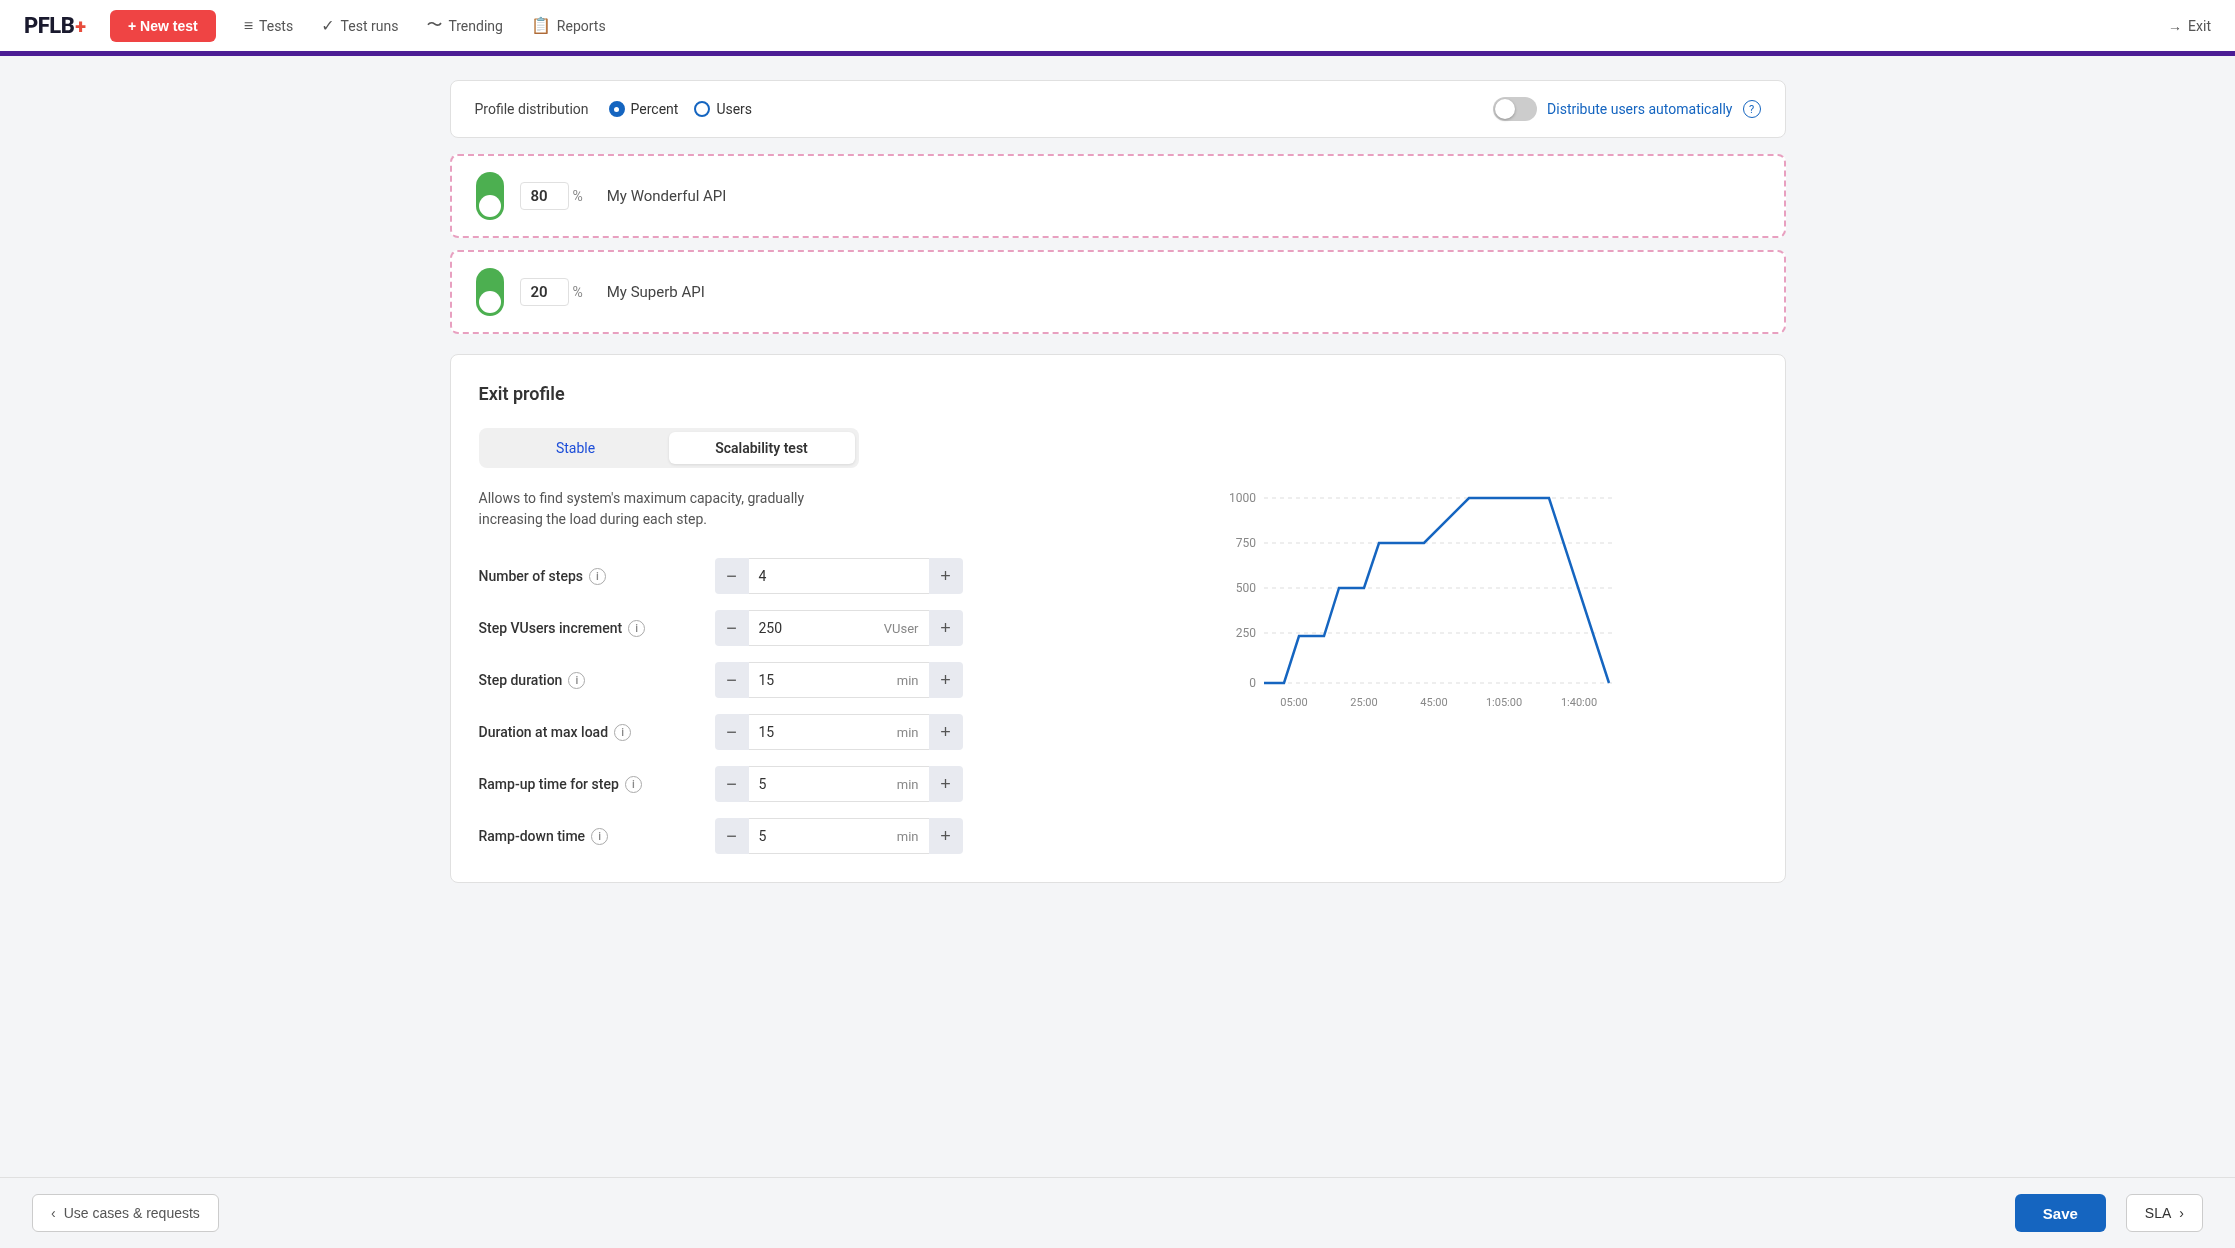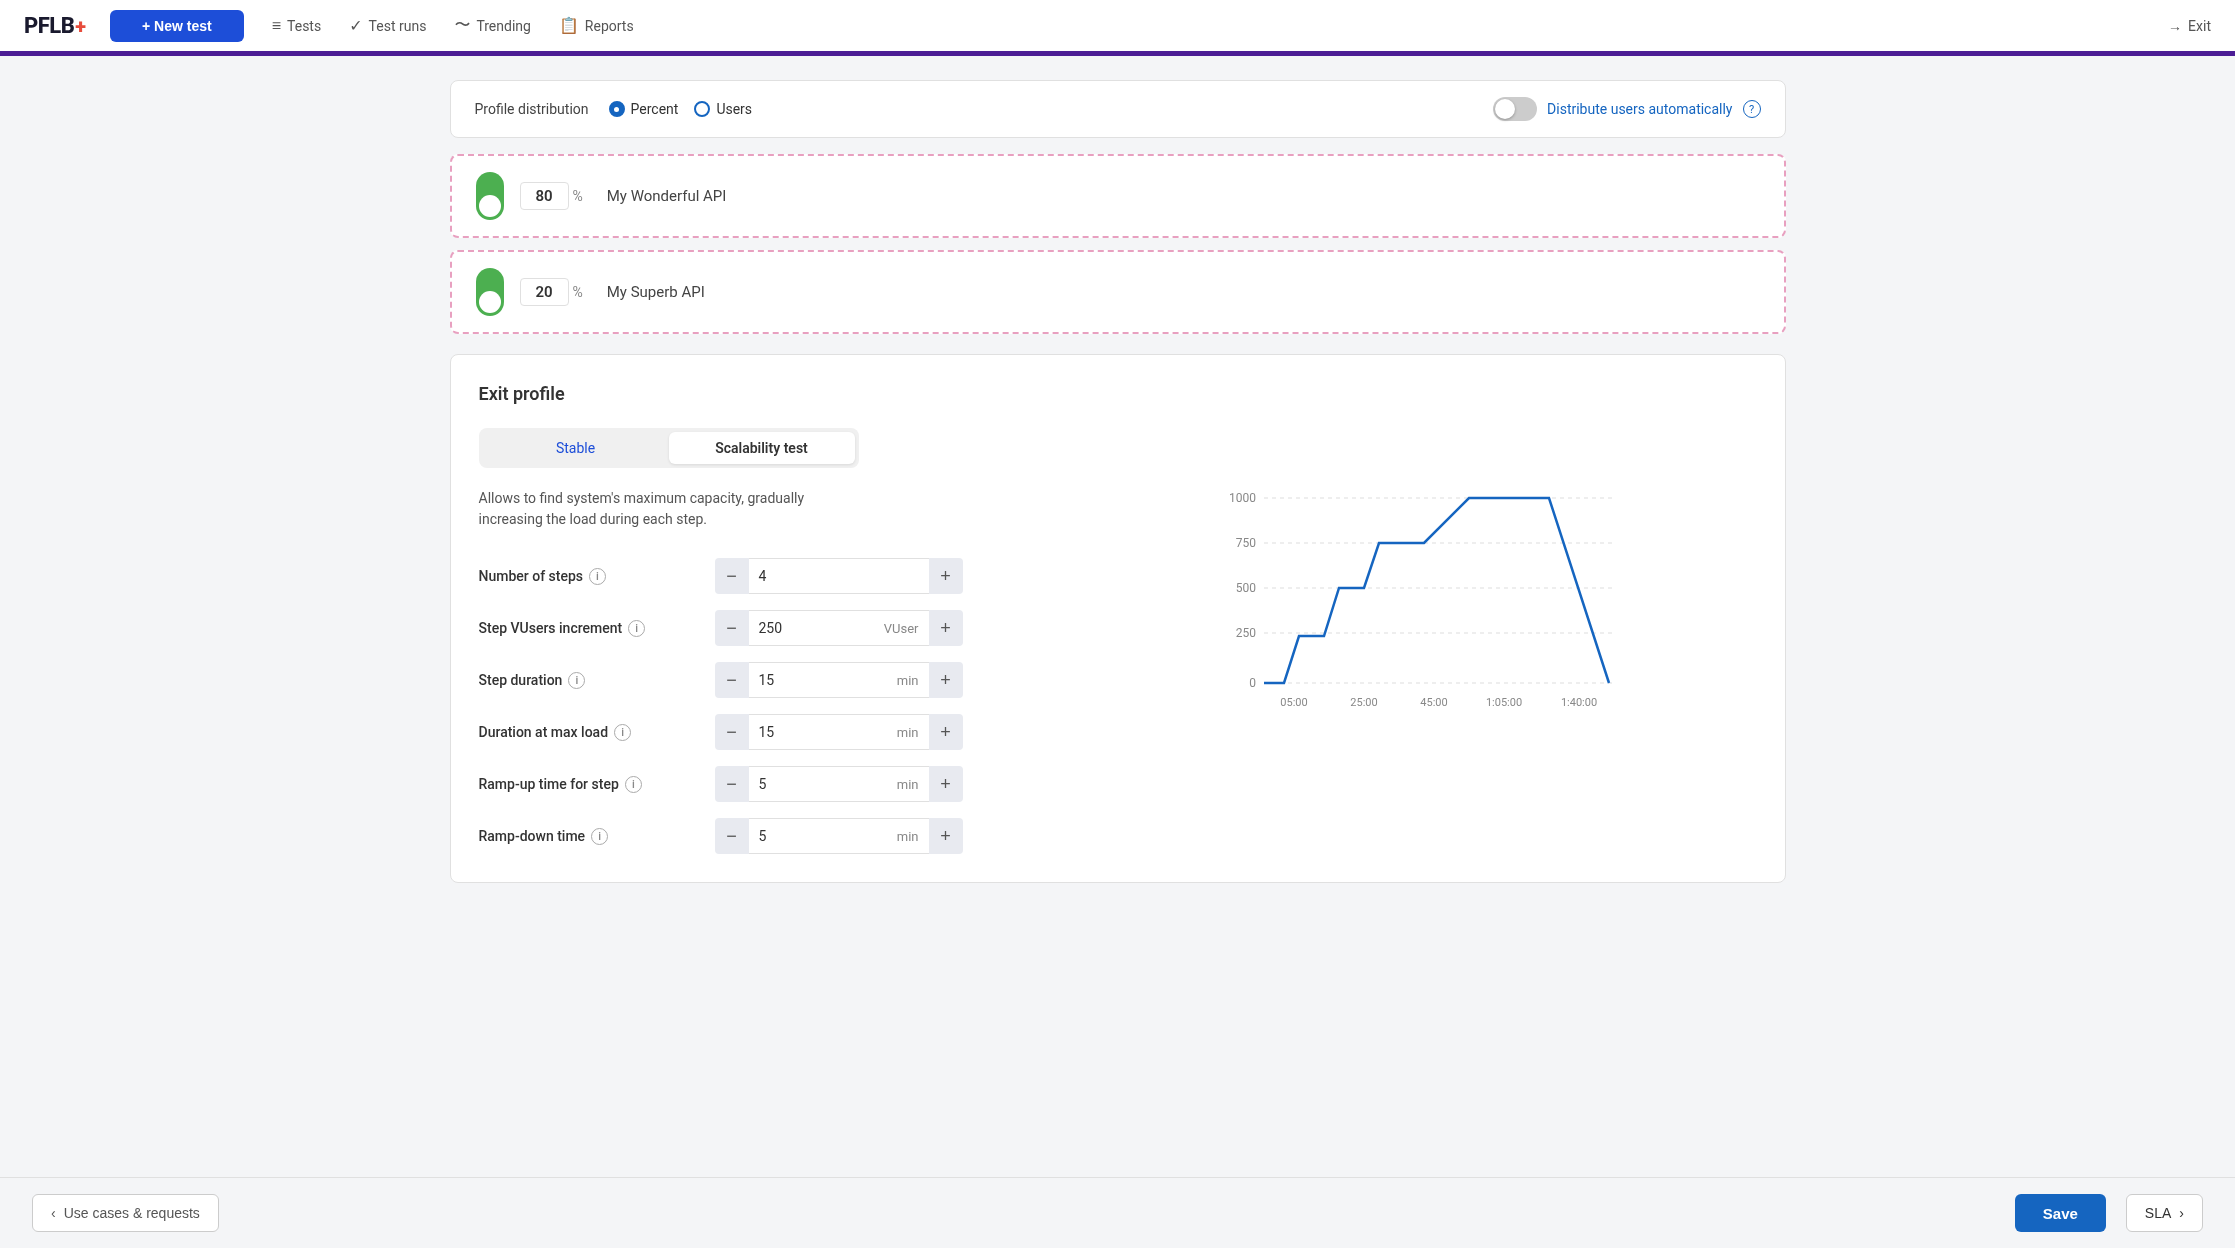--- a/index.html
+++ b/index.html
@@ -32,25 +32,25 @@
       color: #1a1a2e;
       letter-spacing: -0.5px;
     }
     .logo-cross {
       color: #e74c3c;
       font-size: 20px;
       margin-left: 1px;
       font-weight: 900;
     }
     .new-test-btn {
-      background: #1d4ed8;
+      background: #ef4444;
       color: #fff;
       border: none;
       border-radius: 6px;
-      padding: 8px 32px;
+      padding: 8px 18px;
       font-size: 14px;
       font-weight: 600;
       cursor: pointer;
       display: flex;
       align-items: center;
       gap: 6px;
       margin-right: 28px;
     }
     .nav-items {
       display: flex;
@@ -212,21 +212,20 @@
       gap: 4px;
     }
     .percent-value {
       font-size: 15px;
       font-weight: 600;
       color: #333;
       border: 1px solid #e0e0e0;
       border-radius: 4px;
       padding: 4px 10px;
       width: 49px;
-      text-align: center;
     }
     .percent-symbol {
       font-size: 14px;
       color: #888;
     }
     .api-name {
       font-size: 15px;
       color: #444;
       margin-left: 8px;
     }

